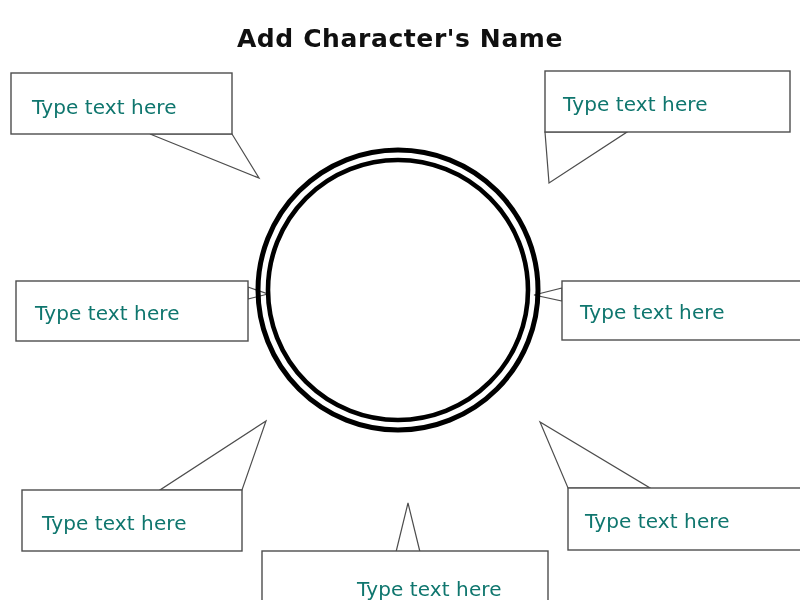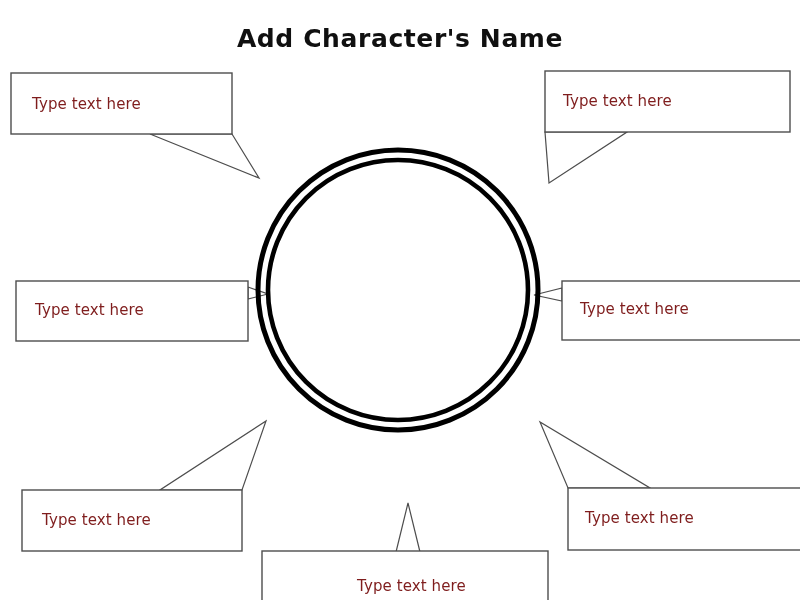--- a/index.html
+++ b/index.html
@@ -55,22 +55,22 @@
     fill: none;
     stroke: #000000;
   }
   .ring-outer { stroke-width: 5; }
   .ring-inner { stroke-width: 4.6; }
 
   
   .callout-label {
     position: absolute;
     font-family: "DejaVu Sans", sans-serif;
-    font-size: 15px;
-    color: #7f1d1d;
+    font-size: 20px;
+    color: #0f766e;
     white-space: nowrap;
     letter-spacing: 0.1px;
     cursor: text;
   }
 </style>
 </head>
 <body>
 
 <div id="canvas">
 

